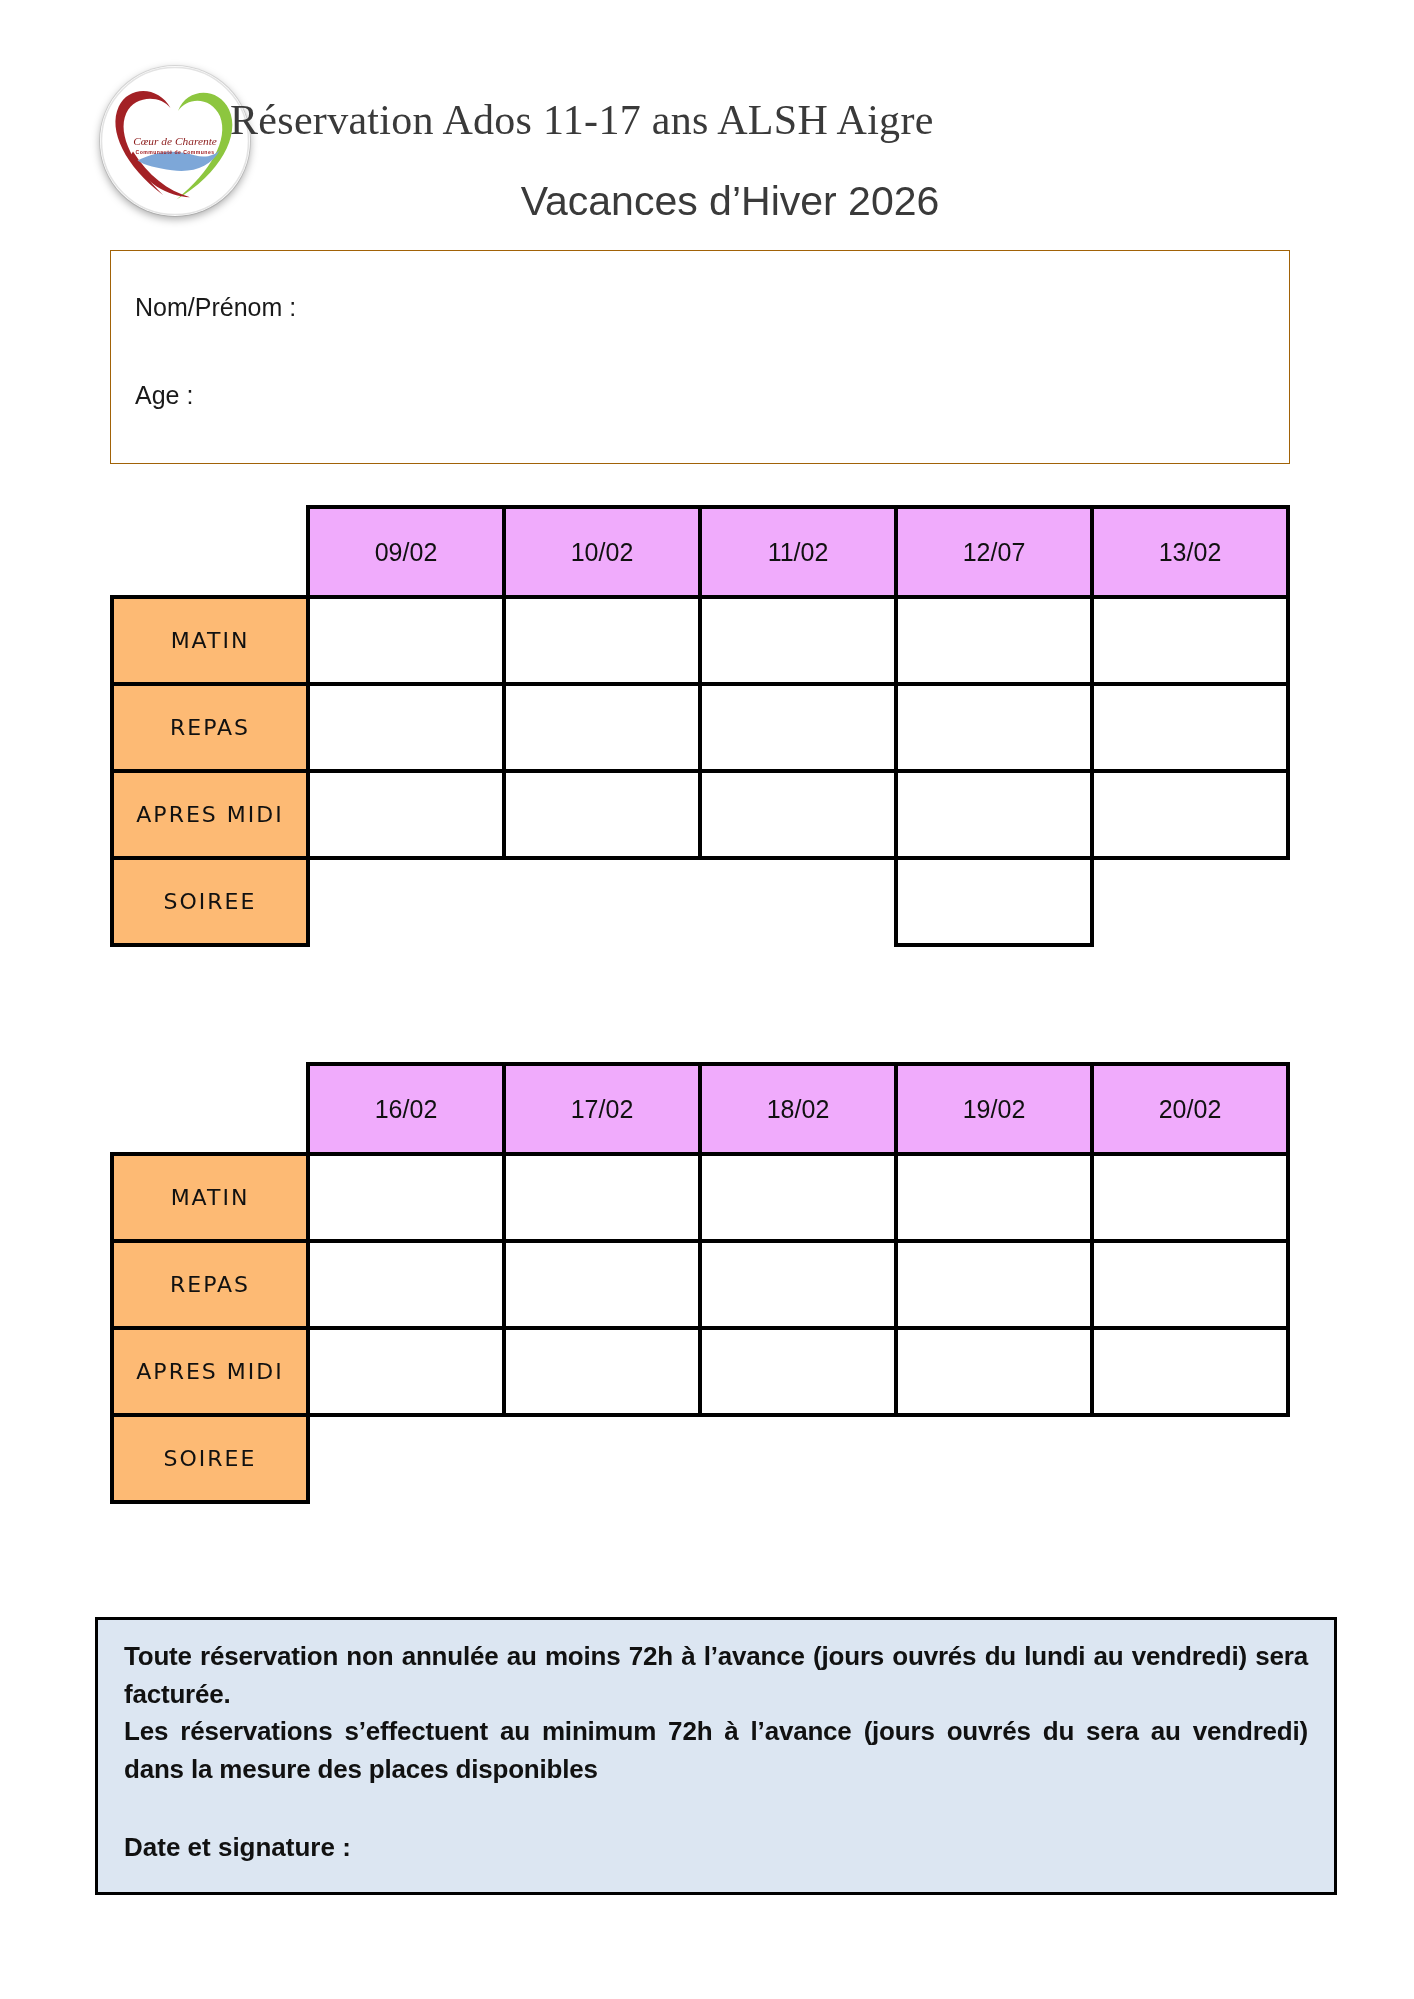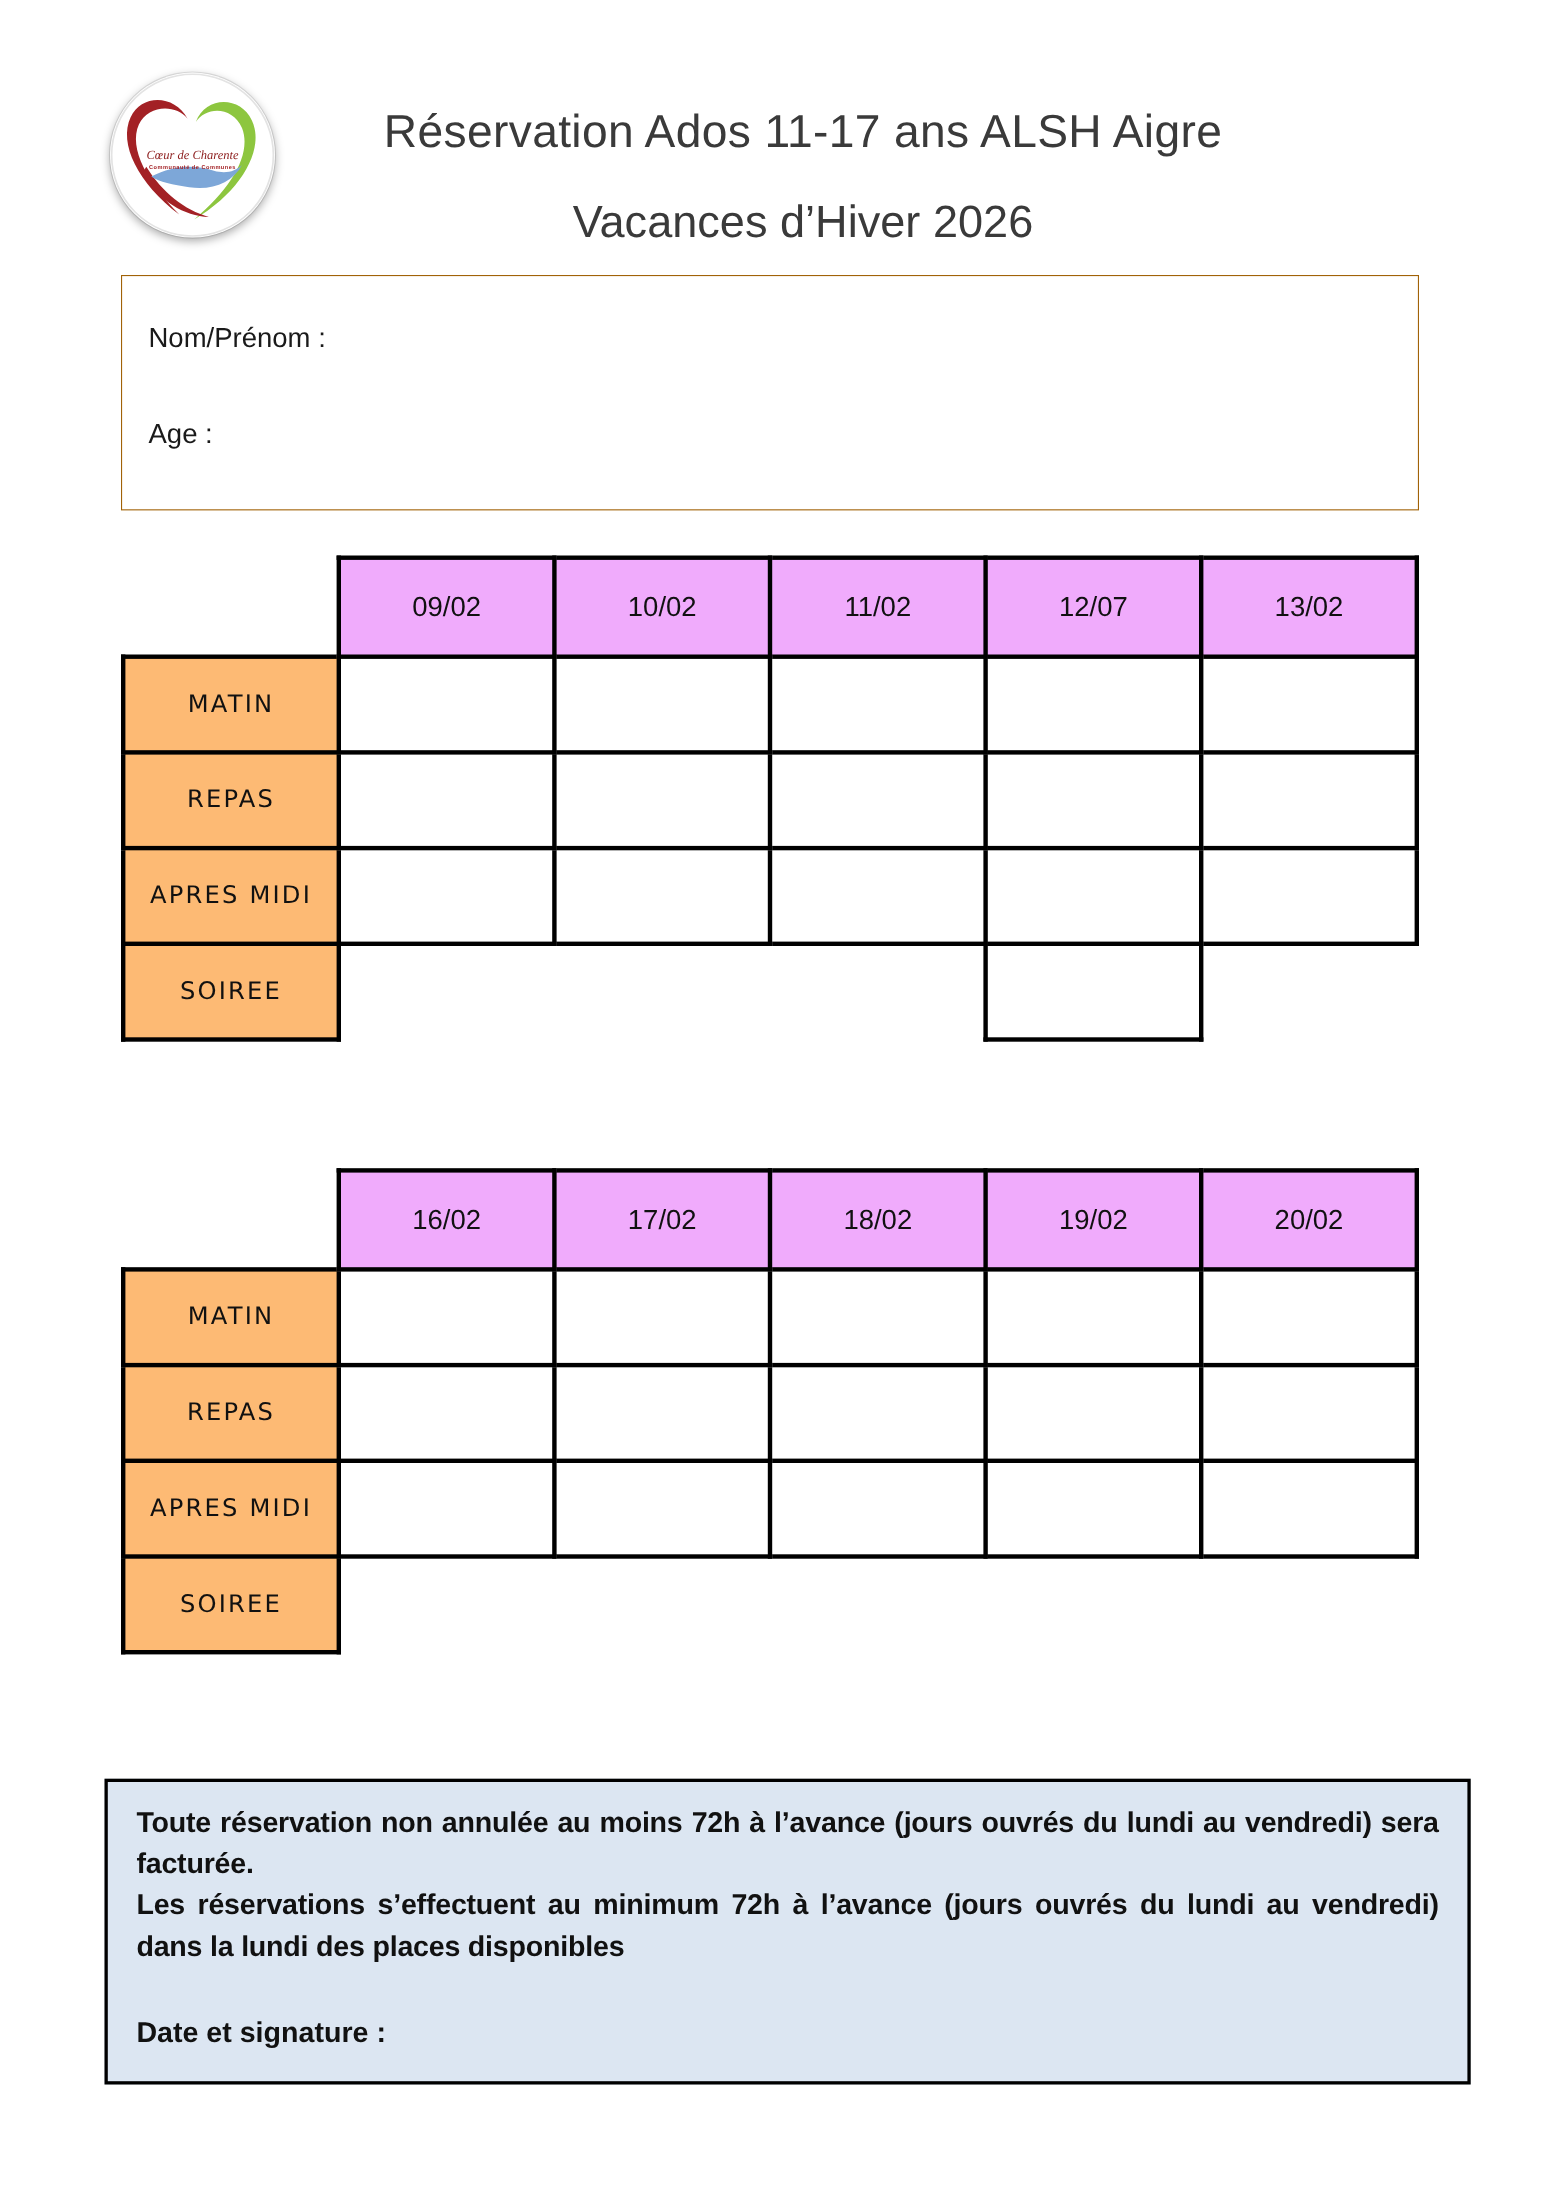--- a/index.html
+++ b/index.html
@@ -10,22 +10,22 @@
 
   
   .logo{
     position:absolute;left:100px;top:66px;width:150px;height:150px;
     border-radius:50%;background:#fff;
     box-shadow:0 3px 9px rgba(0,0,0,.35), 0 0 0 1px #e6e6e6;
   }
   .logo svg{width:100%;height:100%;display:block;}
 
   .page-title{
-    position:absolute;left:230px;top:96px;width:1000px;text-align:center;
-    font-size:42px;color:#3a3a3a;letter-spacing:.3px;white-space:nowrap;
+    position:absolute;left:230px;top:96px;width:1000px;
+    font-size:42px;color:#3a3a3a;letter-spacing:.3px;white-space:nowrap;font-family:Liberation Serif, serif;
   }
   .page-subtitle{
     position:absolute;left:230px;top:178px;width:1000px;text-align:center;
     font-size:41px;color:#3a3a3a;white-space:nowrap;
   }
 
   
   .info-box{
     position:absolute;left:110px;top:250px;width:1180px;height:214px;
     border:1px solid #a16207;box-sizing:border-box;background:#fff;font-size:25px;
@@ -199,20 +199,20 @@
       <td class="blank"></td>
       <td class="blank"></td>
       <td class="blank"></td>
       <td class="blank"></td>
     </tr>
   </tbody>
     </table>
 
   <div class="notes-box">
     <p>Toute réservation non annulée au moins 72h à l’avance (jours ouvrés du lundi au vendredi) sera facturée.</p>
-    <p>Les réservations s’effectuent au minimum 72h à l’avance (jours ouvrés du lundi au vendredi) dans la lundi des places disponibles</p>
+    <p>Les réservations s’effectuent au minimum 72h à l’avance (jours ouvrés du sera au vendredi) dans la mesure des places disponibles</p>
     <div class="sig-line">
       <span>Date et signature :</span>
       <span class="sig-area"></span>
     </div>
   </div>
 
 </div>
 
 </body></html>

